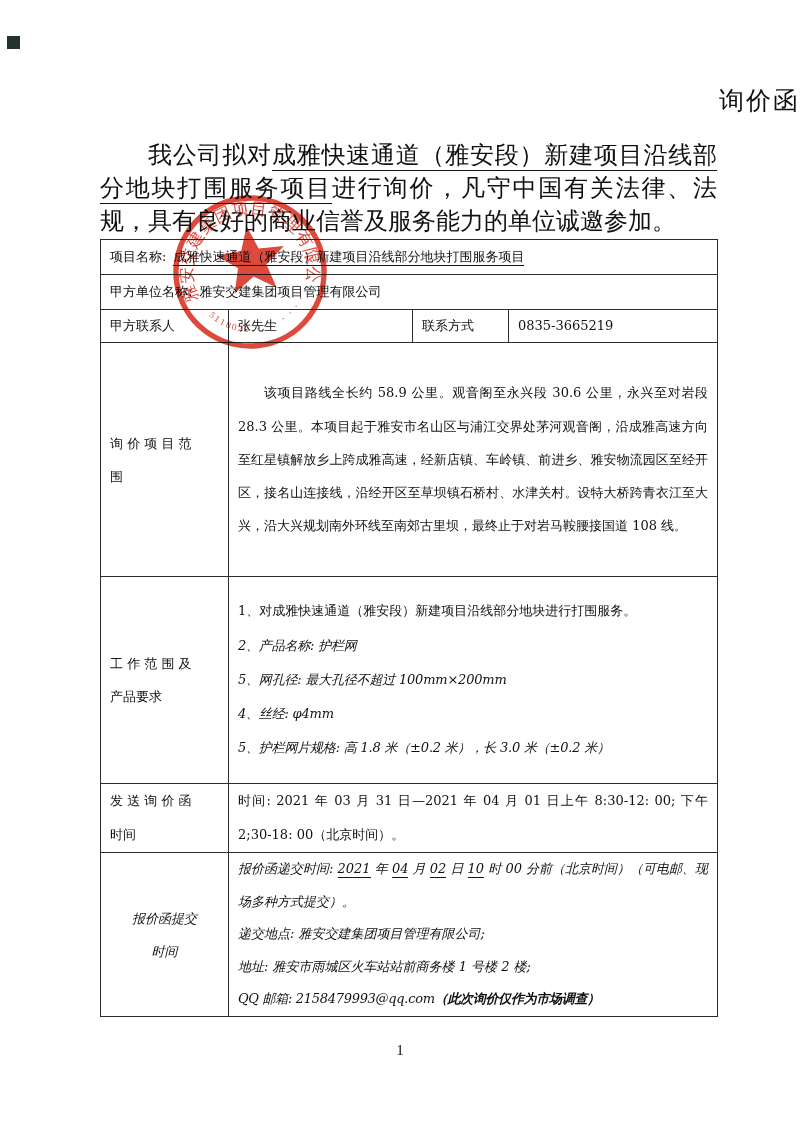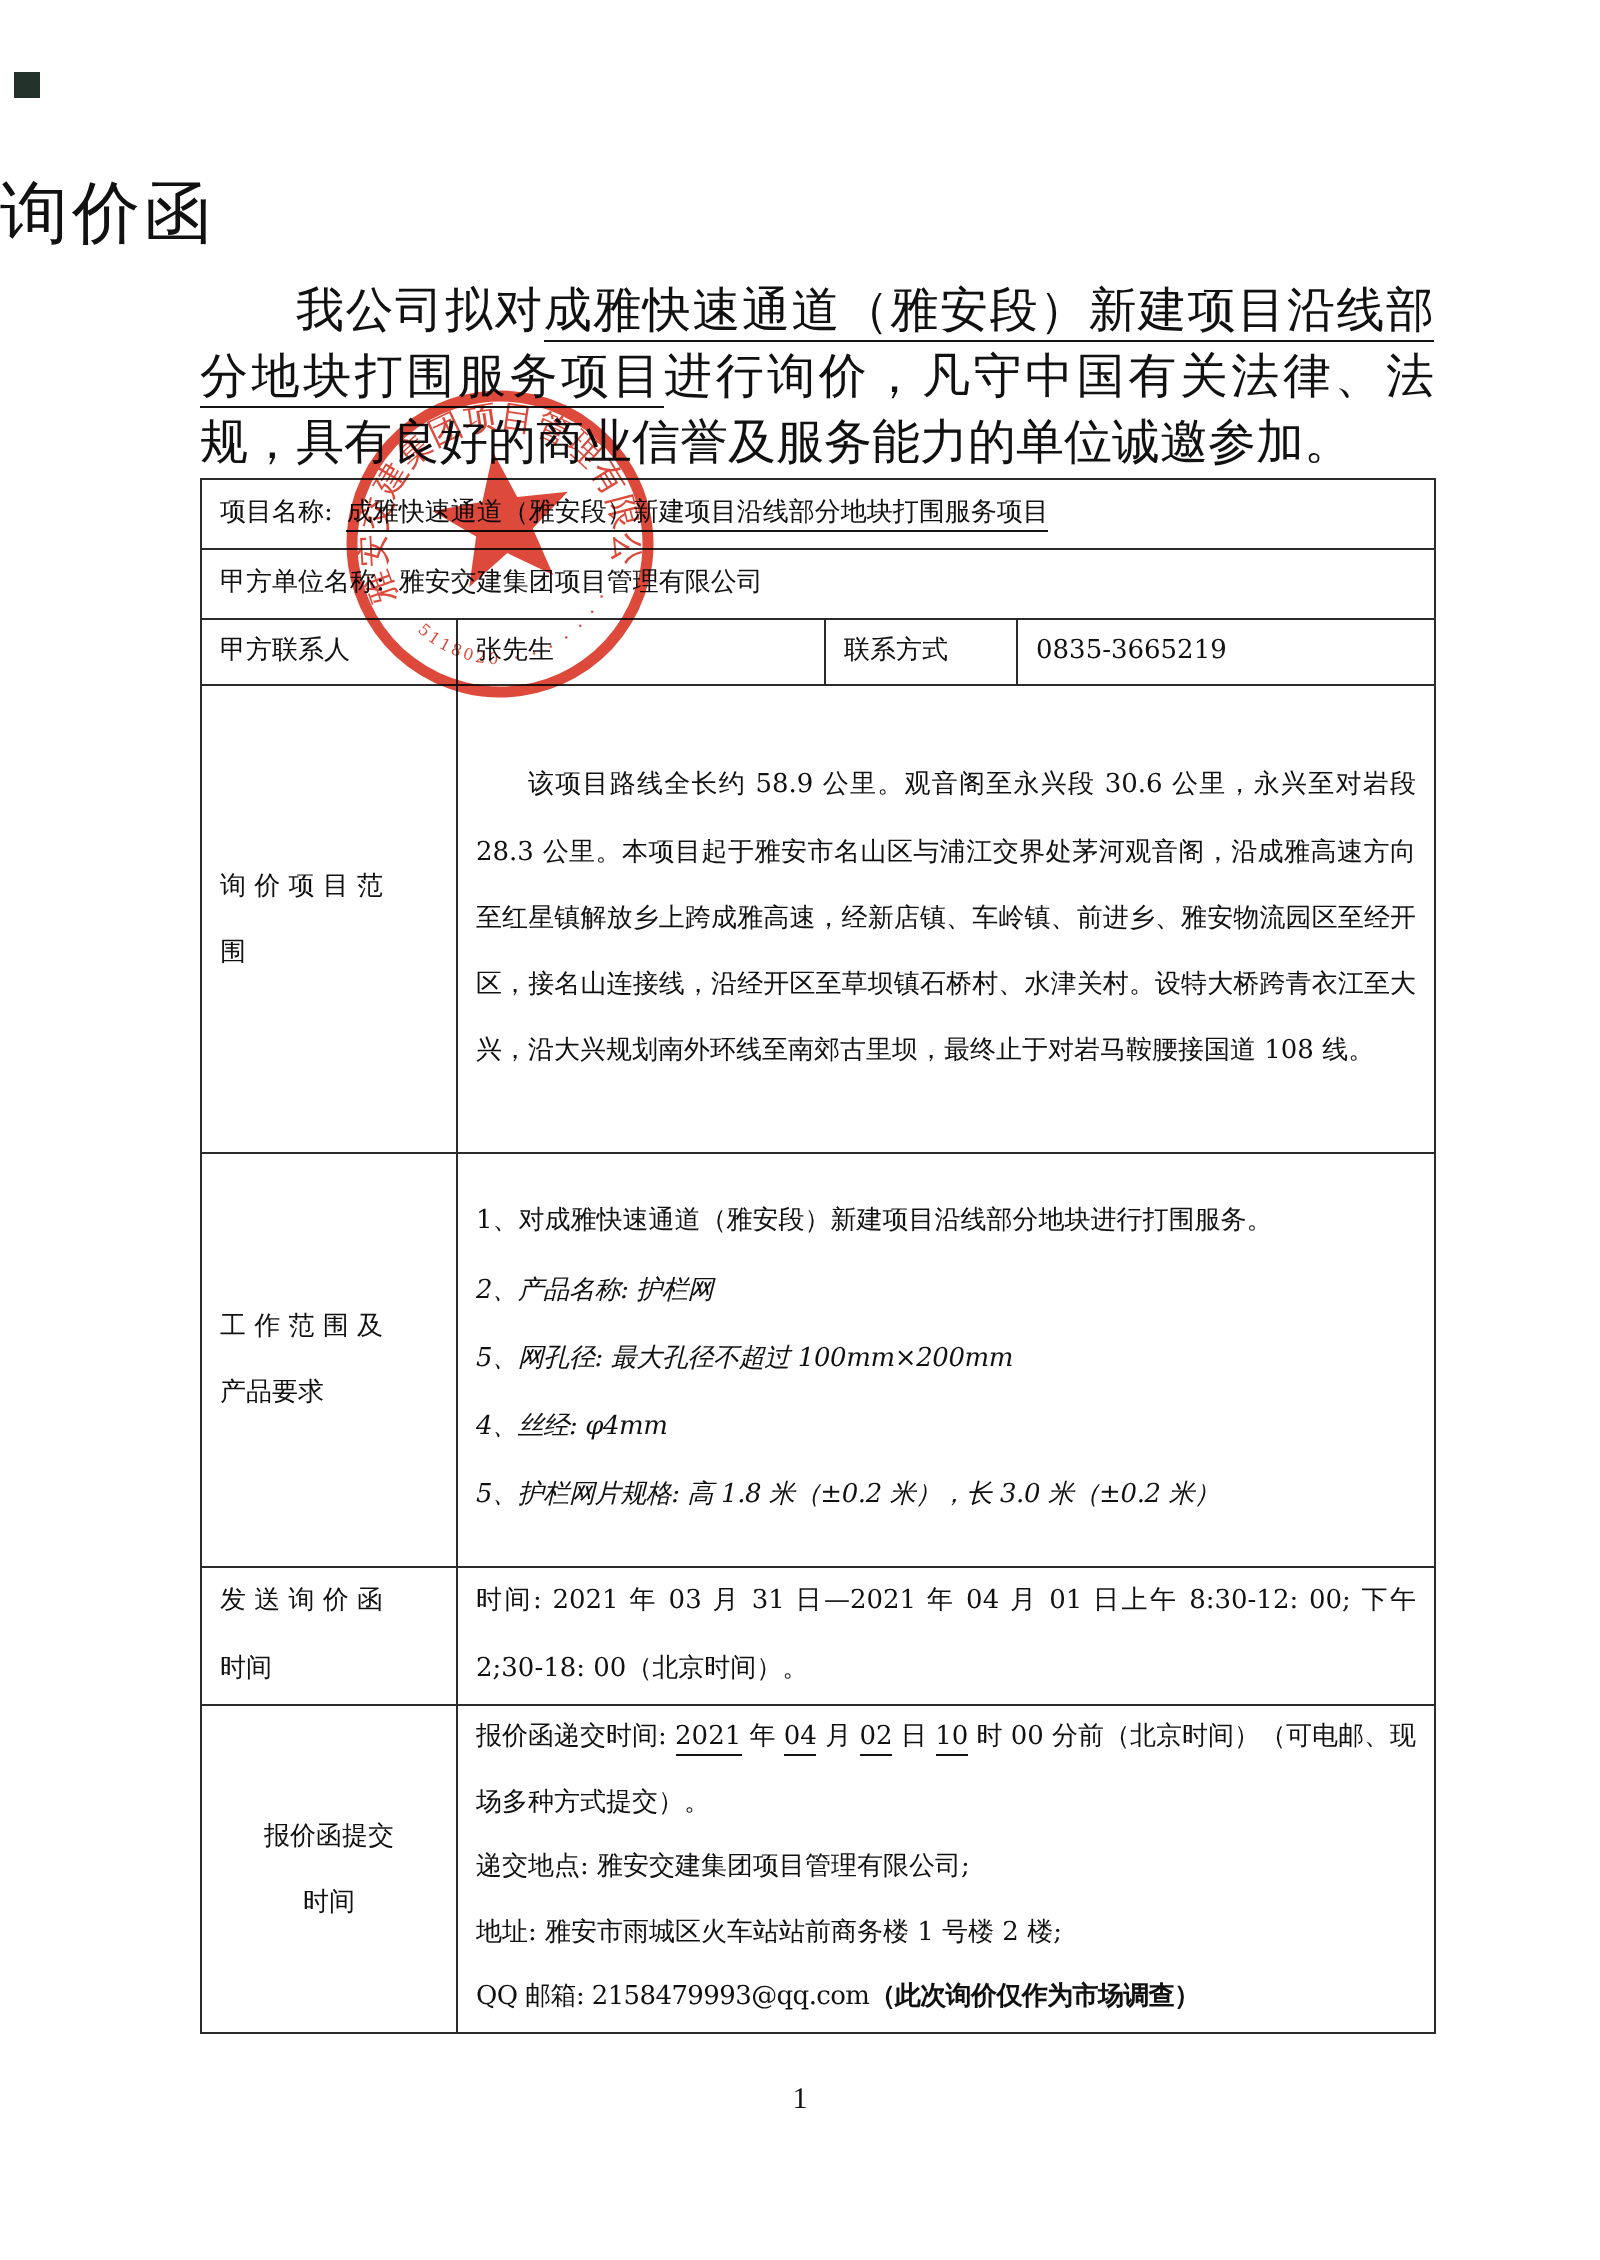--- a/index.html
+++ b/index.html
@@ -3,36 +3,36 @@
 <meta charset="utf-8">
 <style>
   html,body{margin:0;padding:0;}
   body{
     width:800px;height:1130px;background:#ffffff;overflow:hidden;
     font-family:"DejaVu Serif","Liberation Serif",serif;color:#111;
     position:relative;
   }
   .page{position:relative;width:800px;height:1130px;background:#fff;}
   .corner-mark{position:absolute;left:7px;top:36px;width:13px;height:13px;background:#23332c;}
-  .title{position:absolute;top:84px;left:0;width:100%;text-align:left;
-         font-size:34px;font-weight:normal;letter-spacing:2px;margin:0;}
+  .title{position:absolute;top:84px;left:0;width:100%;text-align:right;
+         font-size:25px;font-weight:normal;letter-spacing:2px;margin:0;}
   .intro{position:absolute;left:100px;top:139px;width:617px;margin:0;
          font-size:24px;line-height:33px;text-align:justify;text-indent:2em;}
   .u{border-bottom:1.5px solid #141414;padding-bottom:1px;}
   .b{font-weight:bold;}
   .doc-table{position:absolute;left:100px;top:239px;width:617px;
              border-collapse:collapse;table-layout:fixed;font-size:13px;}
   .doc-table td{border:1.8px solid #2b2b2b;padding:0 9px;vertical-align:middle;overflow:hidden;}
   .r1{height:34px;line-height:34px;}
   .r2{height:34px;line-height:34px;}
   .r3{height:32px;line-height:32px;}
   .r4 td{height:233px;}
   .r5 td{height:206px;}
   .r6 td{height:68px;line-height:34px;}
-  .r7 td{height:163px;}
+  .r7 td{height:163px;font-style:italic;}
   .lbl{line-height:33px;}
   .lbl .cell-line{white-space:nowrap;}
   .lbl-center{text-align:center;}
   .val-gap{margin-left:7px;}
   .scope-par{line-height:33.2px;text-align:justify;text-indent:2em;margin:0;}
   .work-list{line-height:34.3px;}
   .work-list .cell-line:not(:first-child){white-space:nowrap;letter-spacing:-0.2px;font-style:italic;}
   .send-par{margin:0;line-height:34px;text-align:justify;}
   .submit-cell{line-height:32.6px;}
   .submit-cell .deadline{text-align:justify;}

